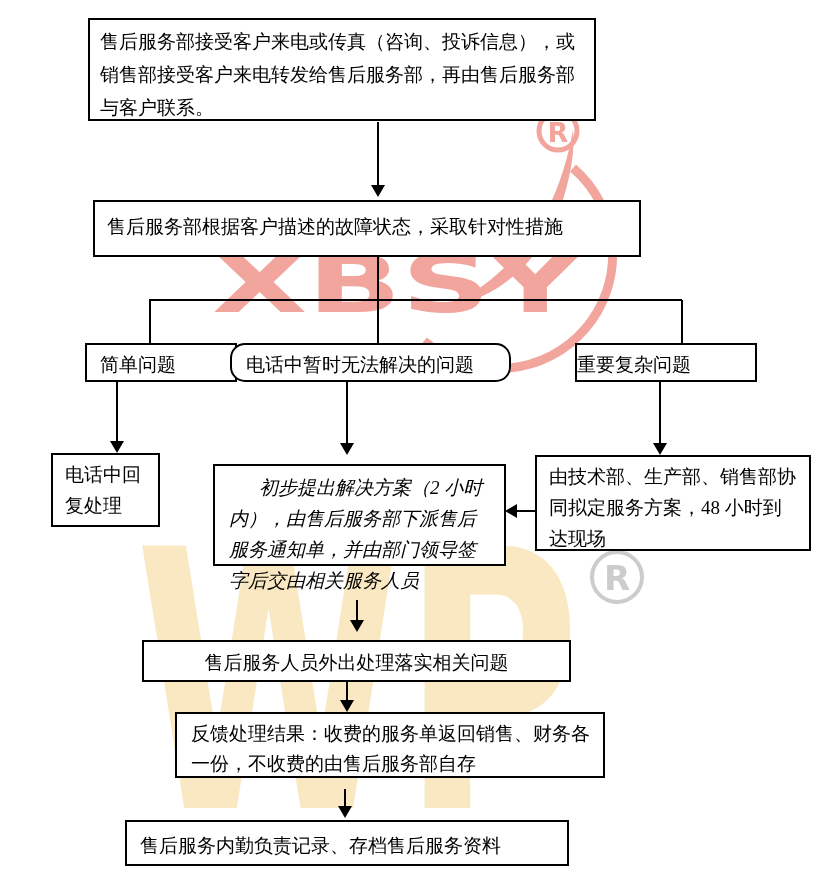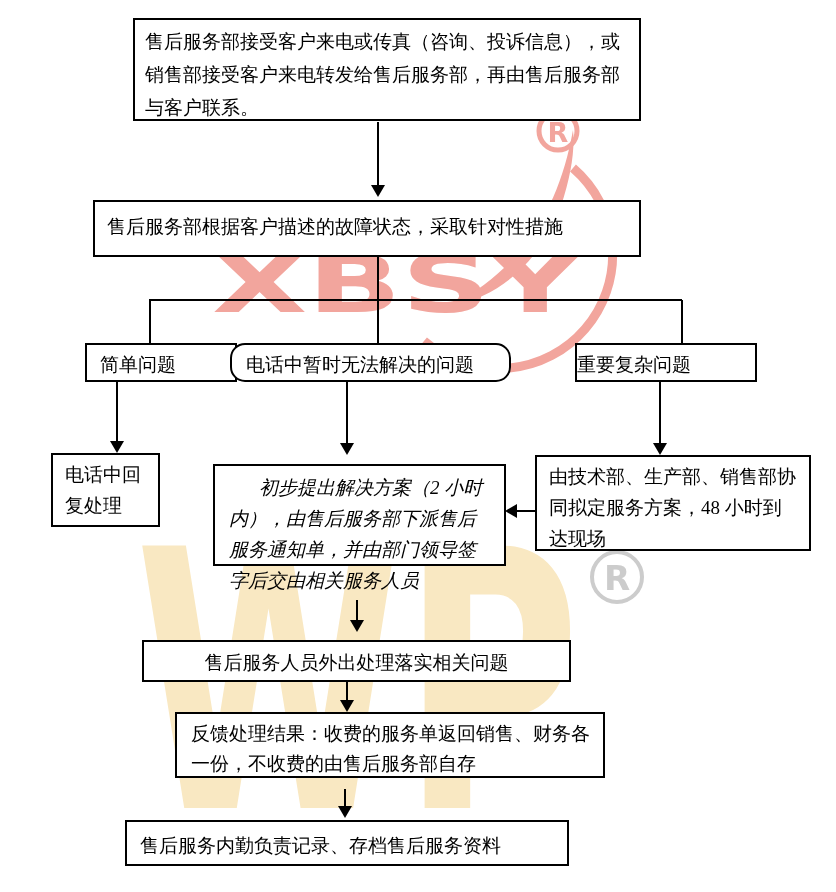--- a/index.html
+++ b/index.html
@@ -16,21 +16,21 @@
   .node{
     position:absolute;
     z-index:2;
     background:#ffffff;
     border:2px solid #000000;
     box-sizing:border-box;
     color:#000000;
     font-size:19px;
     line-height:31px;
   }
-  #n-receive{left:88px;top:18px;width:508px;height:103px;padding:5px 10px 0 10px;line-height:33px;margin-left:45px;}
+  #n-receive{left:88px;top:18px;width:508px;height:103px;padding:5px 10px 0 10px;line-height:33px;}
   #n-assess{left:93px;top:200px;width:548px;height:57px;padding:9px 12px 16px 12px;}
   #n-simple{left:65px;top:343px;width:152px;height:39px;padding:4px 0 0 13px;margin-left:20px;}
   #n-phone-unsolvable{left:230px;top:343px;width:281px;height:39px;padding:4px 0 0 14px;border-radius:15px;}
   #n-complex{left:575px;top:343px;width:182px;height:39px;padding:4px 0 0 0;}
   #n-phone-reply{left:51px;top:453px;width:109px;height:74px;padding:4px 10px 0 12px;}
   #n-solution{left:213px;top:464px;width:293px;height:102px;padding:6px 12px 0 14px;text-indent:30px;font-style:italic;}
   #n-tech-plan{left:535px;top:455px;width:276px;height:96px;padding:4px 10px 0 12px;}
   #n-field-work{left:142px;top:640px;width:429px;height:42px;padding:5px 0 0 0;text-align:center;}
   #n-feedback{left:133px;top:712px;width:430px;height:66px;padding:5px 12px 0 14px;line-height:30px;margin-left:42px;}
   #n-record{left:125px;top:820px;width:444px;height:46px;padding:8px 0 4px 13px;}

